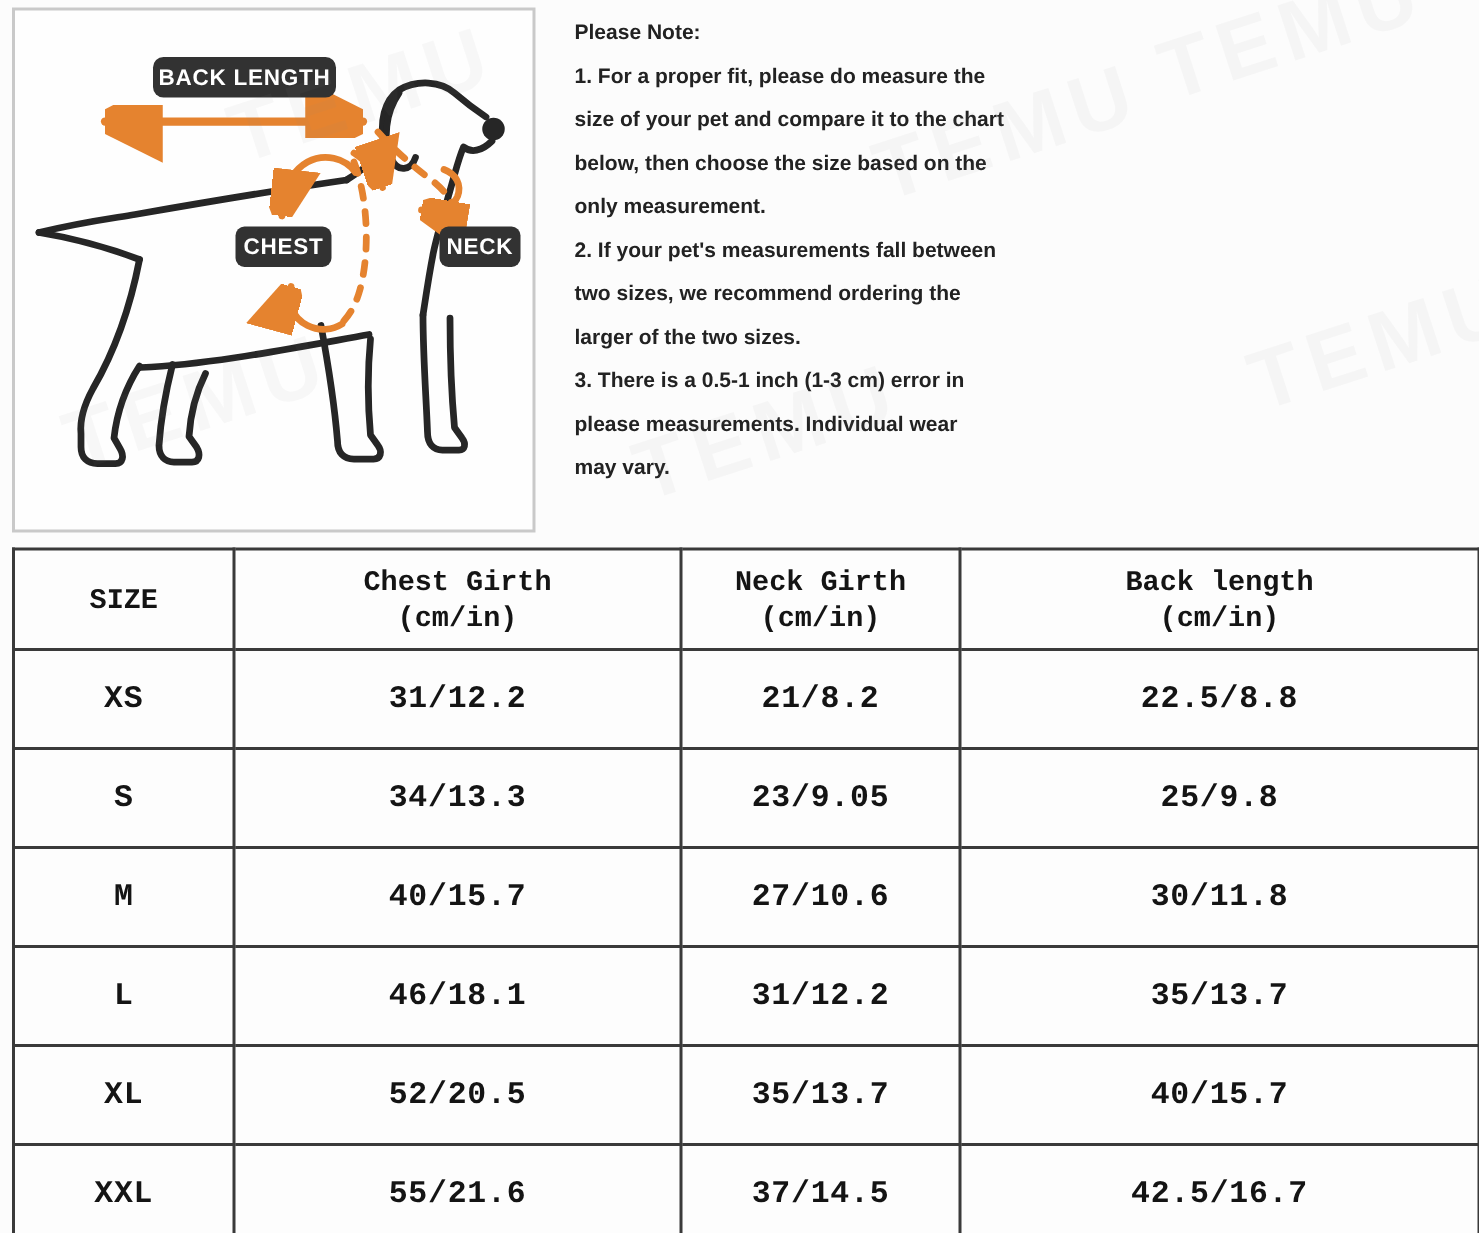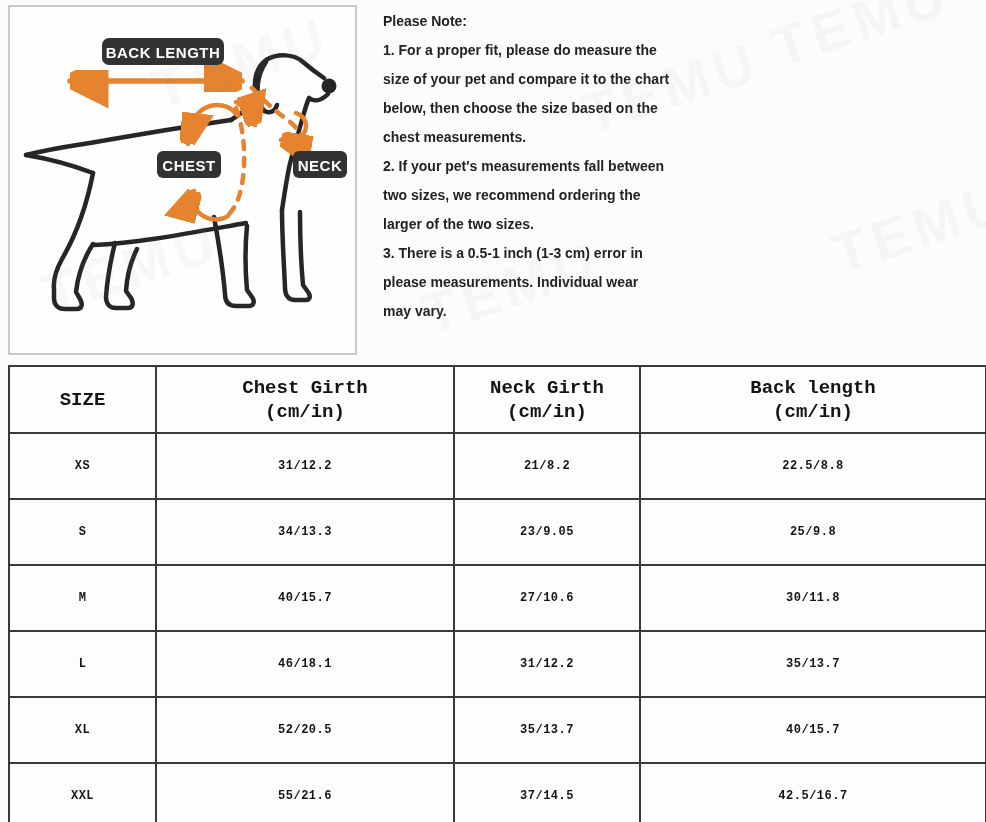--- a/index.html
+++ b/index.html
@@ -31,21 +31,21 @@
   .size-table{
     position:absolute;left:8px;top:365px;width:969px;z-index:2;
     border-collapse:collapse;table-layout:fixed;background:#fdfdfd;
     font-family:"Liberation Mono","DejaVu Sans Mono",monospace;
   }
   .size-table th,.size-table td{
     border:2px solid #3a3a3a;text-align:center;vertical-align:middle;
     color:#141414;font-weight:700;padding:0;
   }
   .size-table th{height:65px;font-size:19px;line-height:24px;}
-  .size-table td{height:64px;font-size:12px;letter-spacing:0.5px;}
+  .size-table td{height:64px;font-size:21px;letter-spacing:0.5px;}
   .col-size{width:145px;}
   .col-chest{width:296px;margin-left:28px;}
   .col-neck{width:184px;}
   .col-back{width:344px;}
 </style>
 </head>
 <body>
 
 <div class="page">
 
@@ -106,21 +106,21 @@
         </g>
       </g>
     </svg>
   </div>
 
   <div class="note">
     <div class="note-line">Please Note:</div>
     <div class="note-line">1. For a proper fit, please do measure the</div>
     <div class="note-line">size of your pet and compare it to the chart</div>
     <div class="note-line">below, then choose the size based on the</div>
-    <div class="note-line">chest measurements.</div>
+    <div class="note-line">only measurement.</div>
     <div class="note-line">2. If your pet's measurements fall between</div>
     <div class="note-line">two sizes, we recommend ordering the</div>
     <div class="note-line">larger of the two sizes.</div>
     <div class="note-line">3. There is a 0.5-1 inch (1-3 cm) error in</div>
     <div class="note-line">please measurements. Individual wear</div>
     <div class="note-line">may vary.</div>
   </div>
 
   <table class="size-table">
     <thead>

